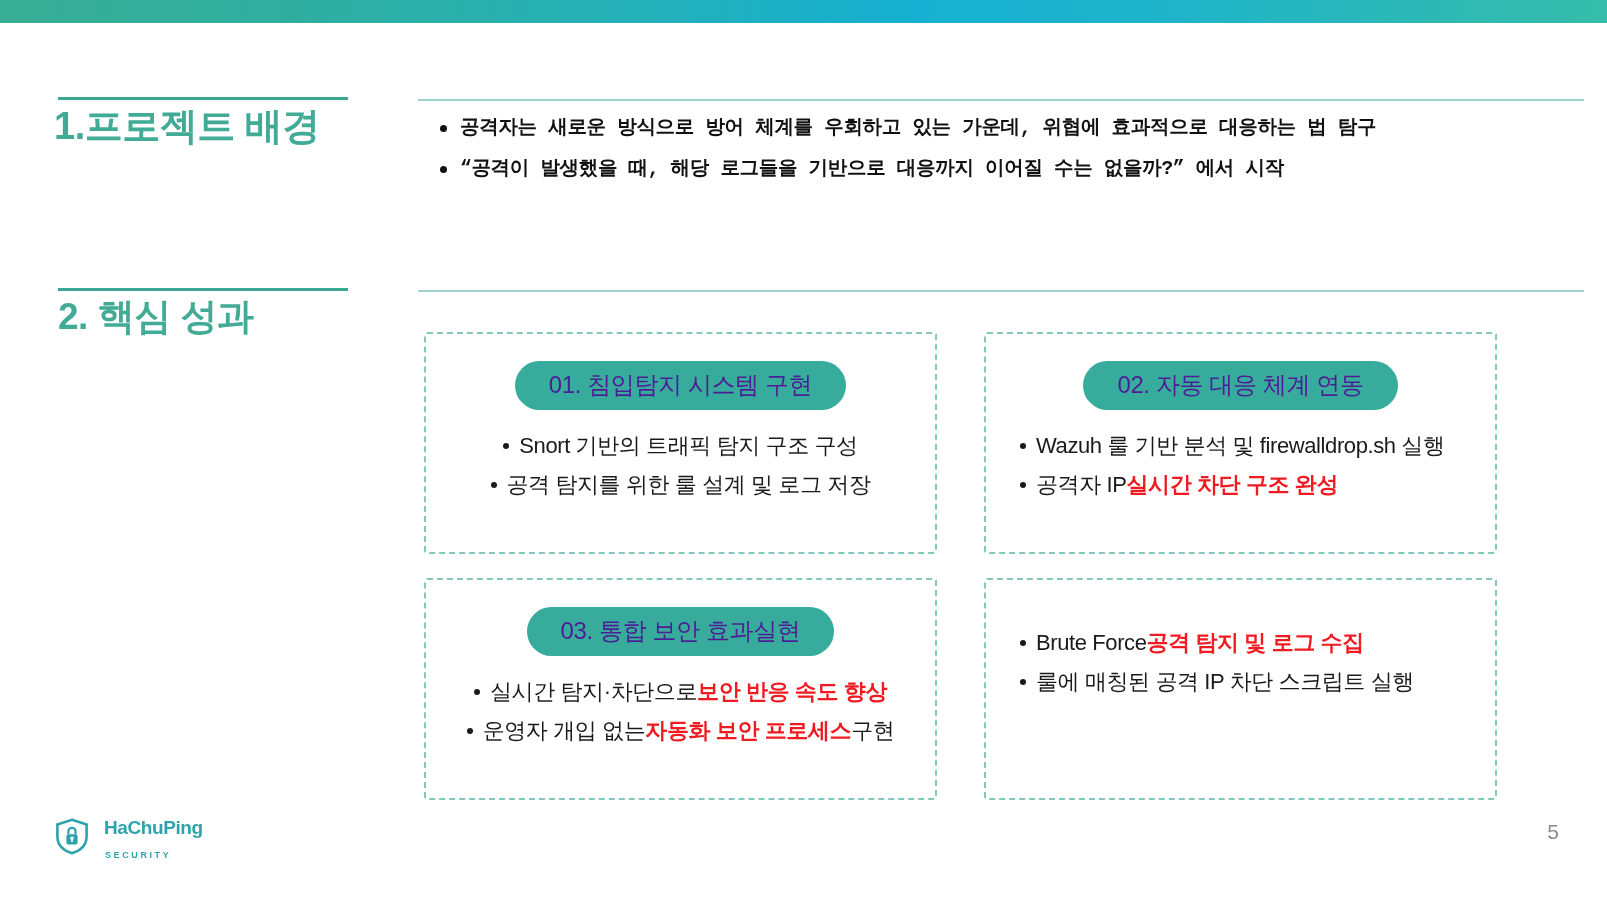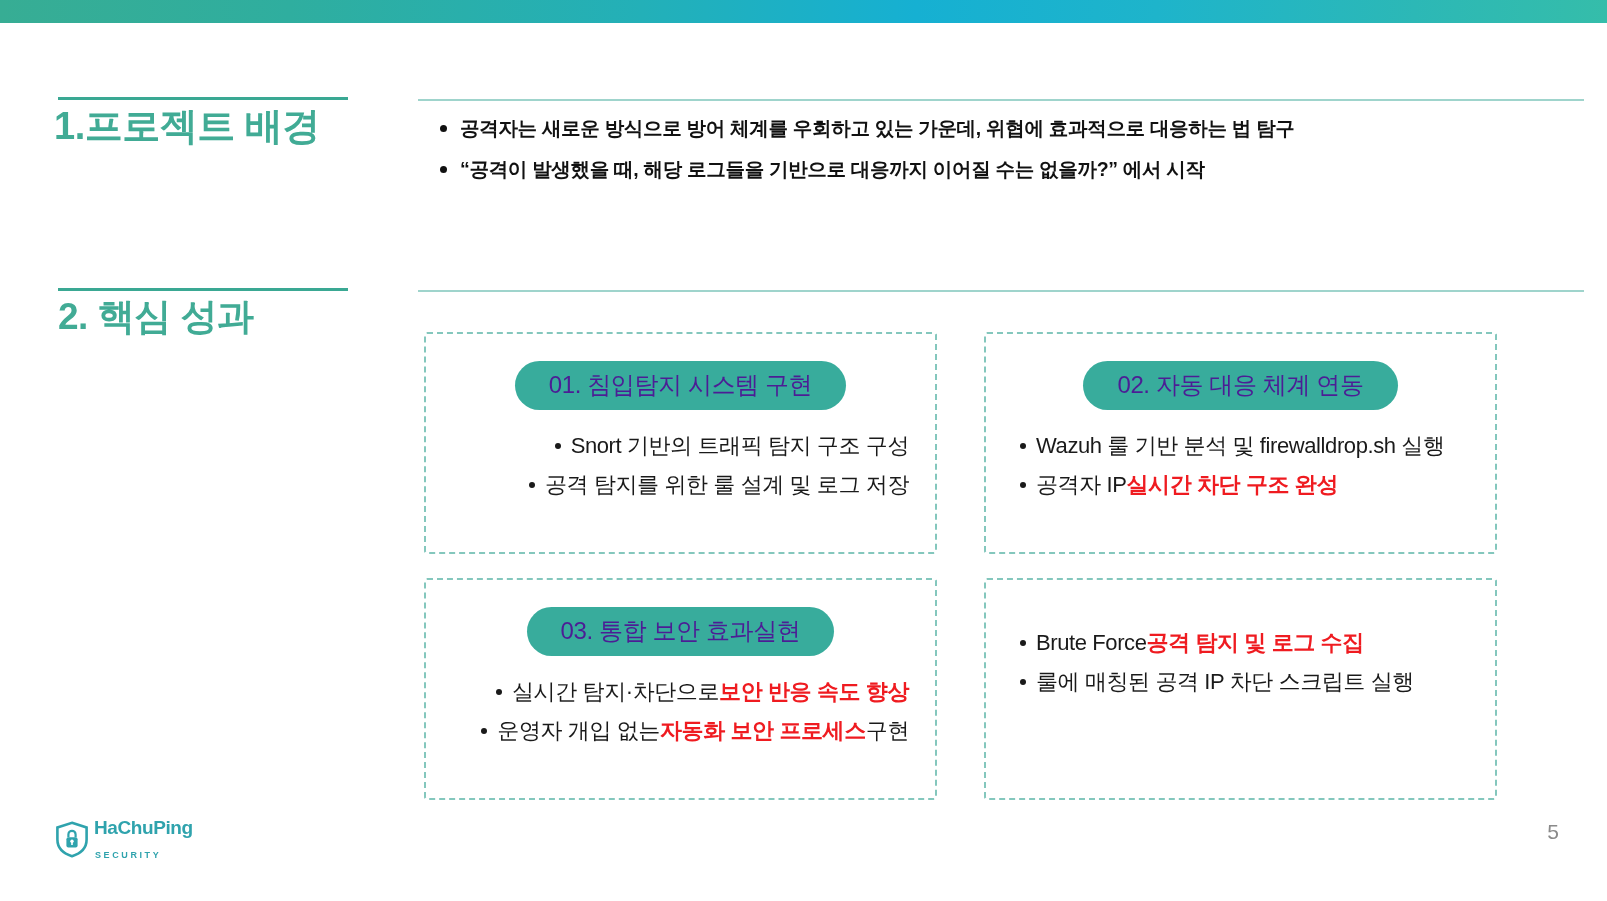--- a/index.html
+++ b/index.html
@@ -33,21 +33,21 @@
   }
   #sec1-title { left:54px; top:101px; font-size:38px; }
   #sec2-title { left:58px; top:292px; font-size:37px; }
 
   
   .intro { position:absolute; left:440px; top:116px; width:1140px; }
   .intro-item {
     display:flex; align-items:flex-start;
     font-size:19.5px; font-weight:700; color:#111;
     letter-spacing:-0.3px;
-    margin-bottom:16px; line-height:1.26;
+    margin-bottom:16px; line-height:1.26;font-family:Liberation Mono, monospace;
   }
   .intro-item .dot {
     flex:0 0 auto; width:7px; height:7px; border-radius:50%;
     background:#111; margin:9px 13px 0 0;
   }
 
   
   .cards {
     position:absolute; left:424px; top:332px;
     width:1073px; height:468px;
@@ -71,39 +71,39 @@
     padding:12px 34px 13px 34px;
     white-space:nowrap;
     line-height:1;
   }
   .card-list {
     margin-top:22px;
     width:100%;
     padding:0 26px;
     display:flex; flex-direction:column; align-items:flex-start;
   }
-  .card-list.center { align-items:flex-end; }
+  .card-list.center { align-items:center; }
   .card-item {
     display:flex; align-items:flex-start;
     font-size:22px; color:#1a1a1a;
     letter-spacing:-0.4px;
     line-height:1.3;
     margin-bottom:10px;
     white-space:nowrap;
   }
   .card-item .dot {
     flex:0 0 auto; width:6px; height:6px; border-radius:50%;
     background:#1a1a1a; margin:11px 10px 0 0;
   }
   .hl { color:#ef1b20; font-weight:700; }
 
   
   .logo {
     position:absolute; left:55px; top:818px;
-    display:flex; align-items:center; gap:5px;
+    display:flex; gap:15px;
   }
   .logo-mark { width:34px; height:37px; display:block; }
   .logo-text { display:flex; flex-direction:column; line-height:1; }
   .logo-name {
     font-size:19px; font-weight:700; color:#2fa3ad; letter-spacing:-0.4px;
   }
   .logo-sub {
     font-size:9px; font-weight:700; color:#2fa3ad;
     letter-spacing:2.6px; margin-top:14px; padding-left:1px;
   }

